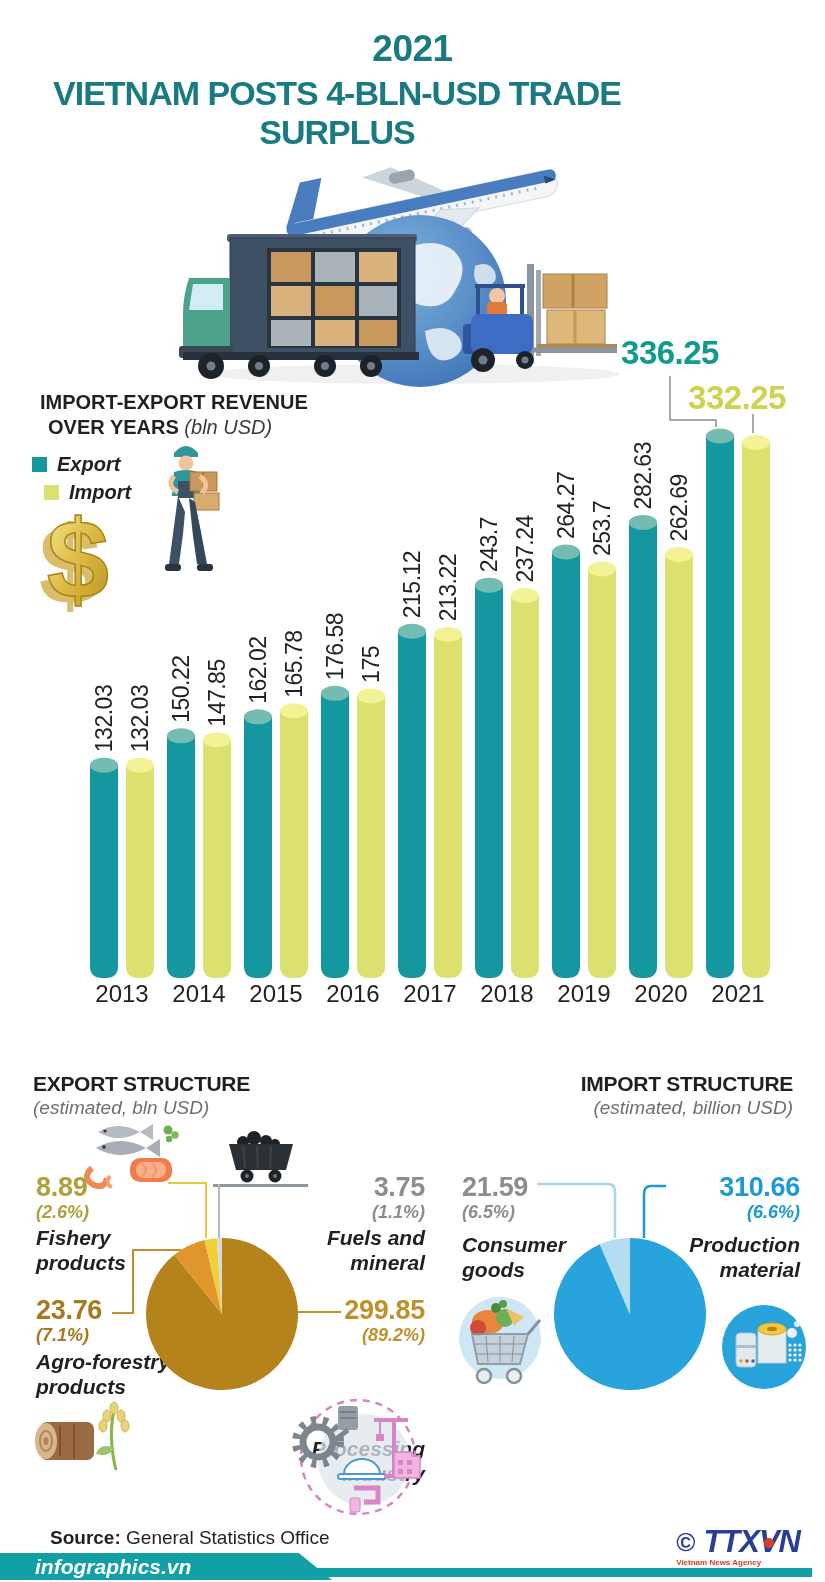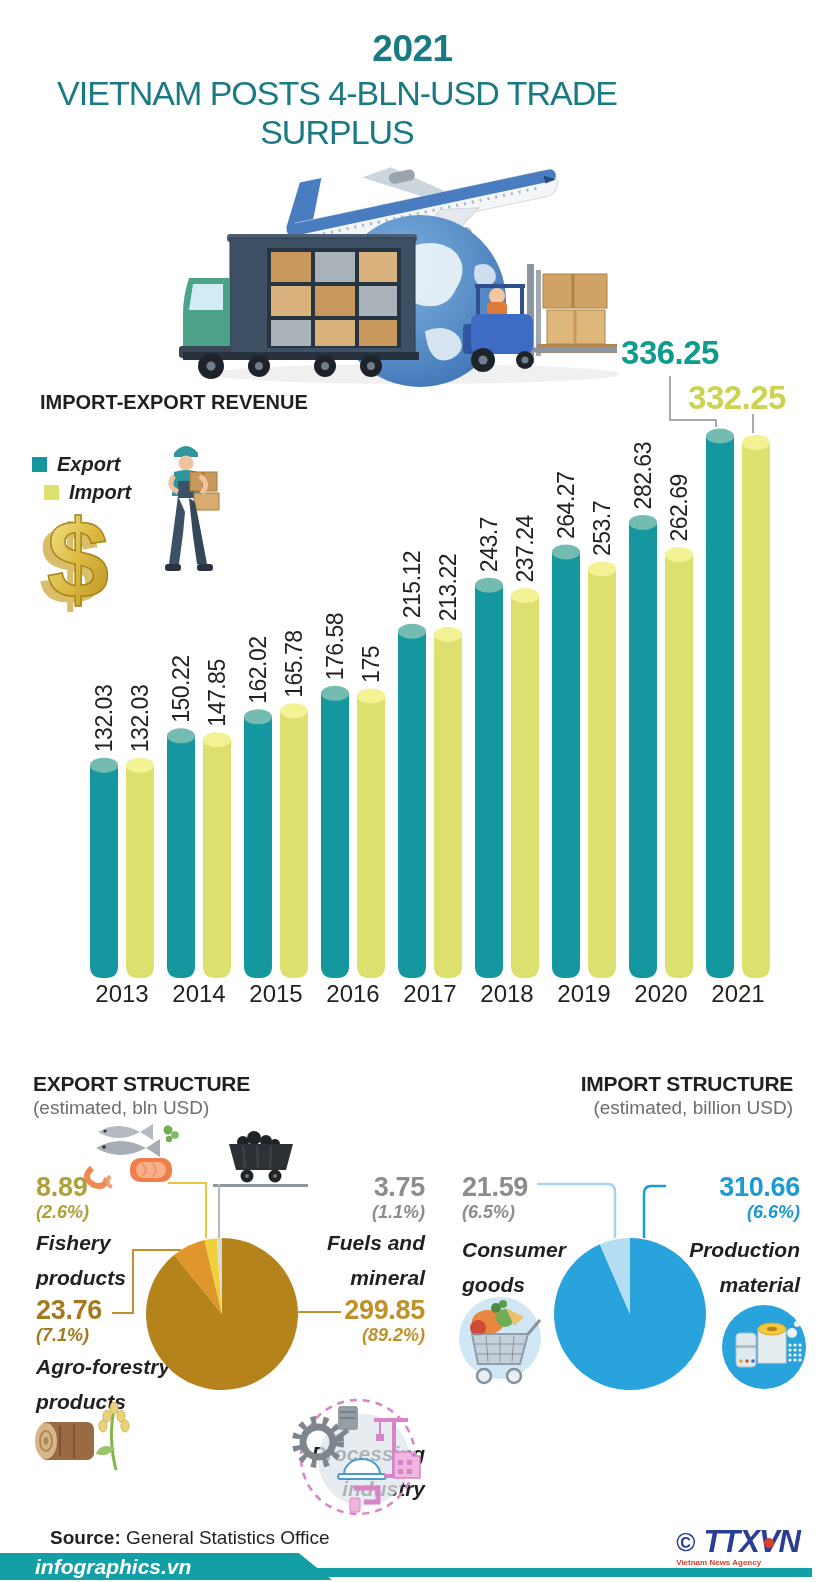--- a/index.html
+++ b/index.html
@@ -1,34 +1,34 @@
 <!DOCTYPE html>
 <html><head>
 <meta charset="utf-8">
 <style>
   html,body{margin:0;padding:0;background:#fff;}
   .page{position:relative;width:825px;height:1582px;background:#ffffff;overflow:hidden;
         font-family:"Liberation Sans",sans-serif;color:#231f20;}
   .abs{position:absolute;}
   svg text{font-family:"Liberation Sans",sans-serif;}
   .title-year{left:0;top:28px;width:825px;text-align:center;font-size:37px;font-weight:bold;letter-spacing:-0.5px;}
-  .title-headline{left:0;top:74px;width:674px;text-align:center;font-size:34px;font-weight:normal;letter-spacing:-1px;}
+  .title-headline{left:0;top:74px;width:674px;text-align:center;font-size:34px;font-weight:bold;letter-spacing:-1px;}
   .chart-heading{left:40px;top:390px;font-size:20px;font-weight:bold;line-height:25px;}
   .chart-heading .line2{padding-left:8px;}
   .chart-heading .unit{font-weight:normal;font-style:italic;color:#3a3a3a;}
   .legend-row{display:flex;align-items:center;gap:10px;}
   .legend-swatch{width:15px;height:15px;display:inline-block;}
   .legend-label{font-size:20px;font-style:italic;font-weight:600;}
   .big-val{font-size:33px;font-weight:bold;text-align:center;letter-spacing:-0.5px;}
   .sec-heading{font-size:21px;font-weight:bold;letter-spacing:-0.3px;}
-  .sec-sub{font-size:19px;color:#6e6e6e;}
+  .sec-sub{font-size:19px;font-style:italic;color:#6e6e6e;}
   .right-align{text-align:right;}
   .struct-val{font-size:27px;font-weight:bold;letter-spacing:-0.3px;}
   .struct-pct{font-size:18px;font-style:italic;font-weight:600;}
-  .struct-label{font-size:21px;font-style:italic;font-weight:600;line-height:35px;white-space:pre-line;color:#231f20;}
+  .struct-label{font-size:21px;font-style:italic;font-weight:600;line-height:25px;white-space:pre-line;color:#231f20;}
   .source-line{font-size:19px;}
   .source-line b{font-weight:bold;margin-left:17px;}
   .banner{left:0;top:1553px;width:332px;height:27px;background:#12a0a6;
           clip-path:polygon(0 0,90% 0,100% 100%,0 100%);}
   .banner-text{left:35px;top:1555px;font-size:21px;font-weight:bold;font-style:italic;color:#ffffff;}
   .strip{left:308px;top:1568px;width:504px;height:9px;background:#12a0a6;}
   .ttxvn{right:25px;top:1524px;text-align:center;}
   .ttxvn-row{display:flex;align-items:center;gap:8px;}
   .copy-glyph{font-size:26px;color:#2a3e96;font-weight:bold;}
   .agency-name{position:relative;font-size:31px;font-weight:bold;color:#2a3e96;letter-spacing:-1px;font-style:italic;}
@@ -119,20 +119,24 @@
       <rect x="296" y="168" width="62" height="40" rx="8" fill="#3d6cc4"></rect>
       <circle cx="308" cy="214" r="12" fill="#1d2329"></circle>
         <circle cx="308" cy="214" r="4.5" fill="#717d88"></circle>
       <circle cx="350" cy="214" r="9" fill="#1d2329"></circle>
         <circle cx="350" cy="214" r="3.5" fill="#717d88"></circle>
     </g>
   </svg>
 
   <div class="abs chart-heading">
     <div>IMPORT-EXPORT REVENUE</div>
+    <div class="line2">
+      <span>OVER YEARS</span>
+      <span class="unit">(bln USD)</span>
+    </div>
   </div>
 
   <div class="abs legend-row" style="left:32px;top:453px;">
     <span class="legend-swatch" style="background-color: rgb(20, 151, 158);"></span>
     <span class="legend-label">Export</span>
   </div>
   <div class="abs legend-row" style="left:44px;top:481px;text-align:right;">
     <span class="legend-swatch" style="background-color: rgb(220, 224, 110);"></span>
     <span class="legend-label">Import</span>
   </div>

